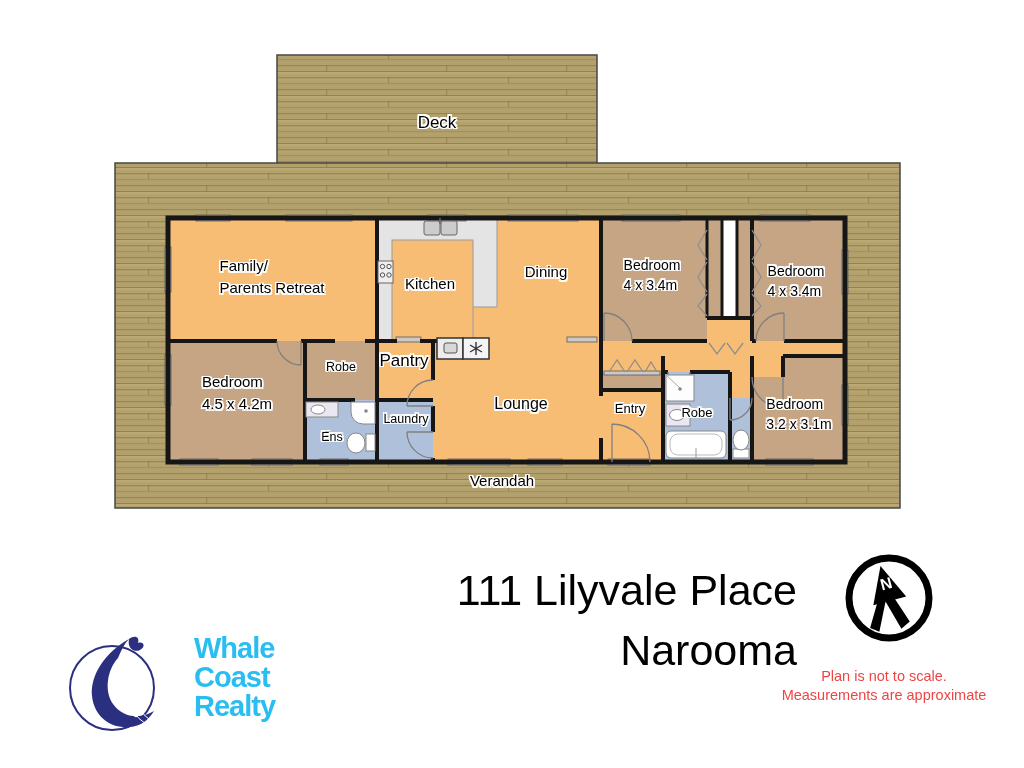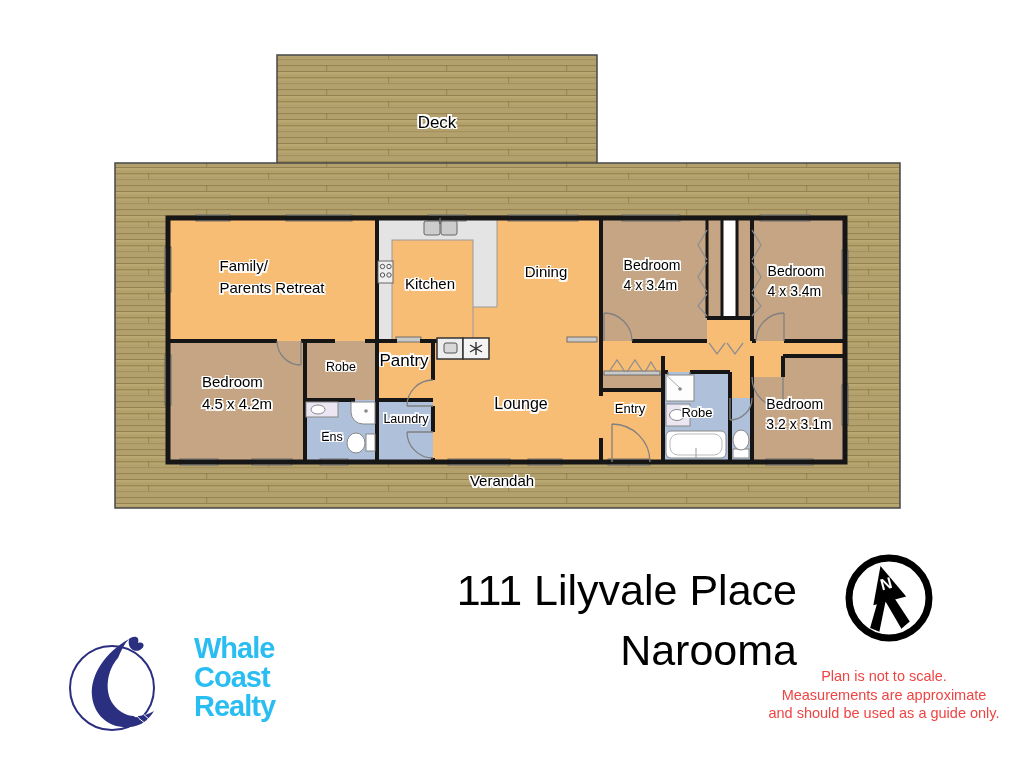--- a/index.html
+++ b/index.html
@@ -274,16 +274,15 @@
 
 <div class="logo-text">
   <div>Whale</div>
   <div>Coast</div>
   <div>Realty</div>
 </div>
 
 <div class="disclaimer">
   <div>Plan is not to scale.</div>
   <div>Measurements are approximate</div>
-  <div>and should be used as a guide only.</div>
 </div>
 
 </div>
 
 </body></html>

